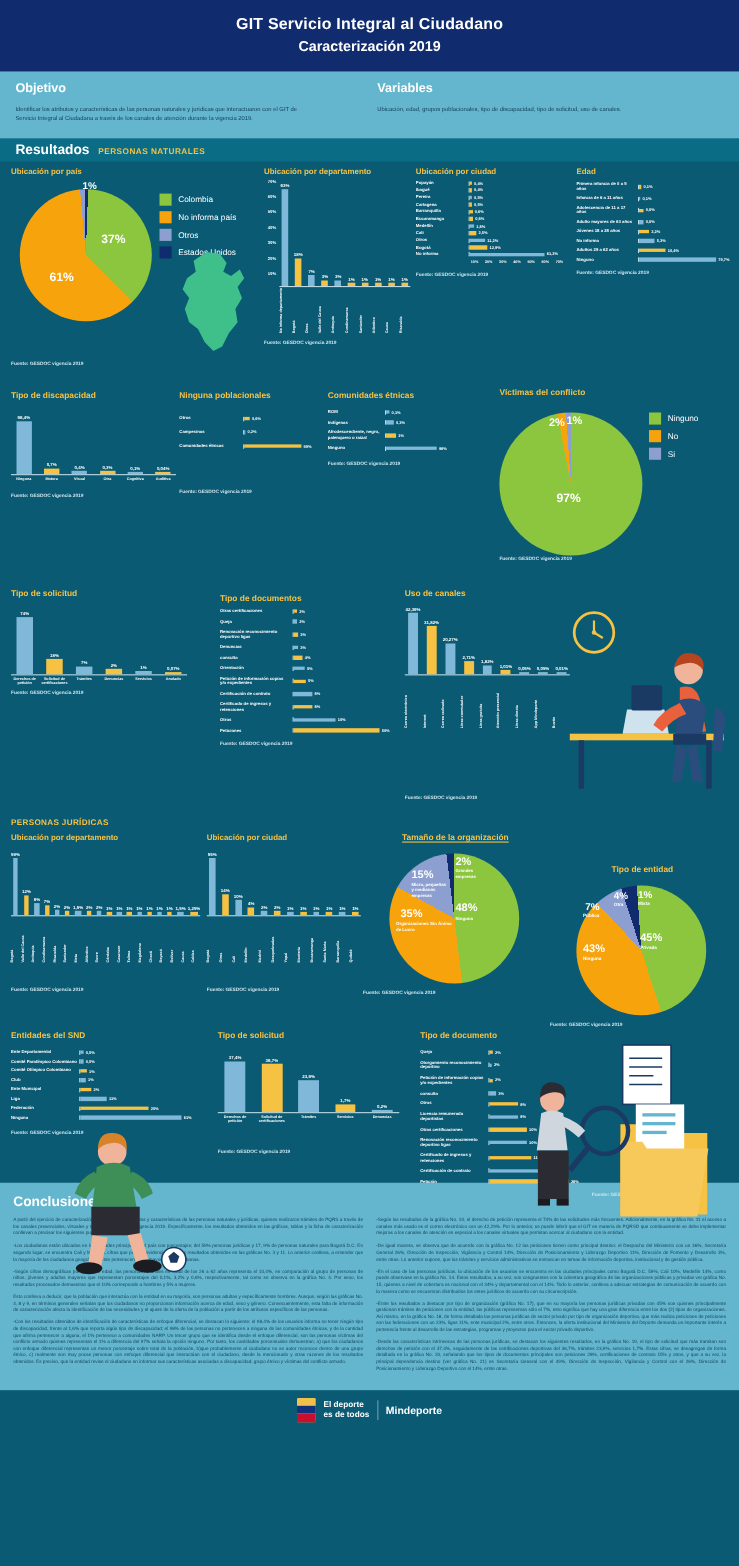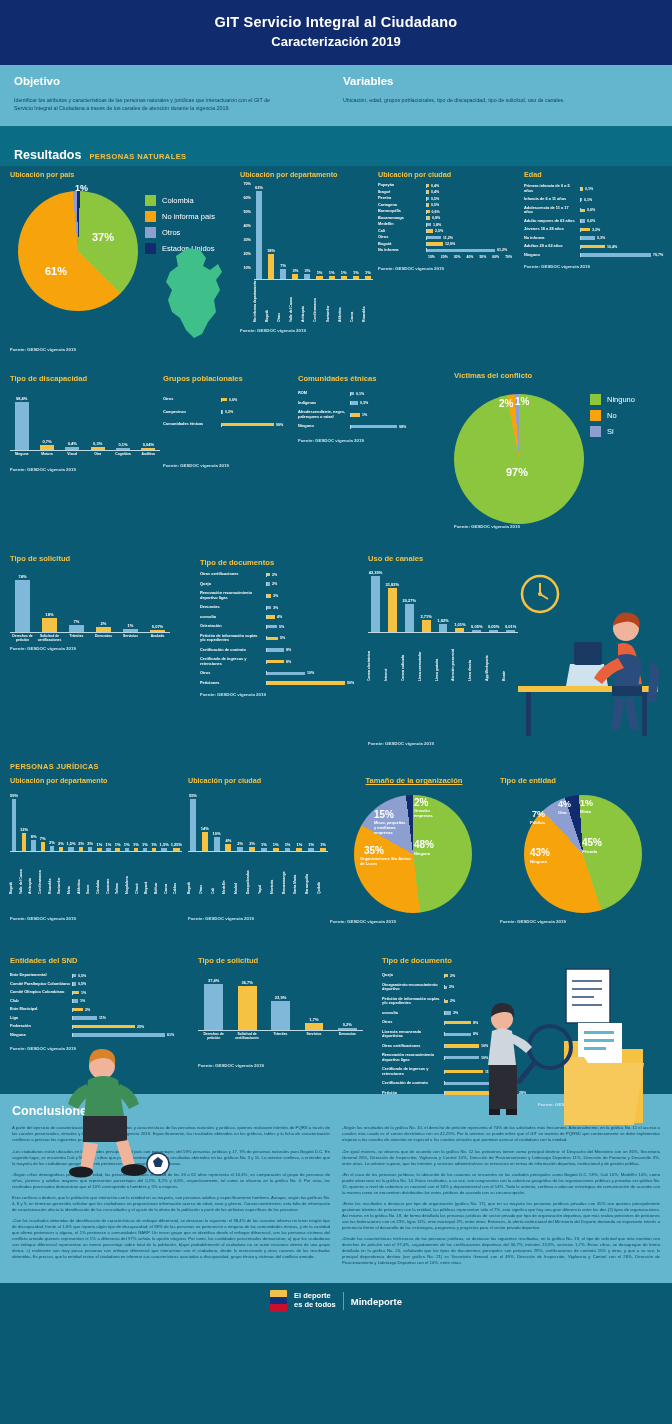--- a/index.html
+++ b/index.html
@@ -16,21 +16,21 @@
   .hdr h2 { color:#fff; font-size:13px; font-weight:bold; margin-top:4px; }
 
   
   .band { background:#63b6cd; padding:10px 14px 14px; display:flex; }
   .band .col { flex:1; }
   .band .col:last-child { padding-left:14px; }
   .band h3 { color:#fff; font-size:11.5px; font-weight:bold; margin-bottom:9px; }
   .band p { color:#14405c; font-size:5.3px; line-height:1.55; max-width:270px; }
 
   
-  .resband { background:#0b6c86; padding:22px 14px 4px; display:flex; align-items:baseline; gap:8px; }
+  .resband { background:#0b6c86; padding:3px 14px 4px; display:flex; align-items:baseline; gap:8px; }
   .resband .rt { color:#fff; font-size:12.5px; font-weight:bold; }
   .resband .rs { color:#f5c243; font-size:7.5px; font-weight:bold; letter-spacing:.4px; }
 
   .body { background:#0b5a74; position:relative; }
   .card { position:absolute; }
   .ctitle { color:#f5c243; font-weight:bold; font-size:7.6px; margin-bottom:4px; }
   .subttl { color:#f5c243; font-weight:bold; font-size:7.2px; }
   .src { color:#cfe6ee; font-size:4.4px; font-weight:bold; }
   .sectag { color:#f5c243; font-weight:bold; font-size:7.4px; letter-spacing:.3px; }
 
@@ -415,21 +415,21 @@
         <span>Motora</span>
         <span>Visual</span>
         <span>Otra</span>
         <span>Cognitiva</span>
         <span>Auditiva</span>
       </div>
       <div class="src" style="margin-top:10px;">Fuente: GESDOC vigencia 2019</div>
     </div>
 
     <div class="card" style="left:163px; top:208px; width:130px;">
-      <div class="ctitle">Grupos poblacionales</div>
+      <div class="ctitle">Ninguna poblacionales</div>
       <div style="margin-top:14px;">
         <div class="hrow" style="margin-bottom:8px">
             <span class="hlab" style="width:58px">Otros</span>
             <div class="htrack">
               <div class="hbar" style="width:5px;background:#f5c243"></div>
               <span class="hval">0,6%</span>
             </div>
           </div>
         <div class="hrow" style="margin-bottom:8px">
             <span class="hlab" style="width:58px">Campesinos</span>
@@ -894,21 +894,21 @@
         <span class="pielab" style="left:30px; top:68px; font-size:4px; width:52px; line-height:1.2;">Organizaciones Sin Ánimo de Lucro</span>
         <span class="pielab" style="left:44px; top:20px; font-size:10px;">15%</span>
         <span class="pielab" style="left:44px; top:32px; font-size:4px; width:34px; line-height:1.2;">Micro, pequeñas y medianas empresas</span>
         <span class="pielab" style="left:84px; top:8px; font-size:10px;">2%</span>
         <span class="pielab" style="left:84px; top:20px; font-size:4px; width:36px; line-height:1.2;">Grandes empresas</span>
       </div>
       <div class="src">Fuente: GESDOC vigencia 2019</div>
     </div>
 
     <div class="card" style="left:500px; top:610px; width:168px;">
-      <div class="ctitle" style="text-align:left;">Tipo de entidad</div>
+      <div class="ctitle" style="text-align:center;margin-top:29px;">Tipo de entidad</div>
       <div style="position:relative; height:130px;">
         <div style="position:absolute; left:24px; top:6px; width:118px; height:118px; border-radius:50%;
              background:conic-gradient(from 0deg, #8cc63e 0 162deg, #f7a30c 162deg 317deg, #8c9fd0 317deg 342deg, #102c6e 342deg 356deg, #8cc63e 356deg 360deg);"></div>
         <span class="pielab" style="left:82px; top:48px; font-size:10px;text-align:right;">45%</span>
         <span class="pielab" style="left:82px; top:60px; font-size:4.2px;">Privada</span>
         <span class="pielab" style="left:30px; top:58px; font-size:10px;">43%</span>
         <span class="pielab" style="left:30px; top:70px; font-size:4.2px;">Ninguna</span>
         <span class="pielab" style="left:32px; top:20px; font-size:9px;">7%</span>
         <span class="pielab" style="left:30px; top:31px; font-size:4.2px;">Pública</span>
         <span class="pielab" style="left:58px; top:10px; font-size:9px;">4%</span>

